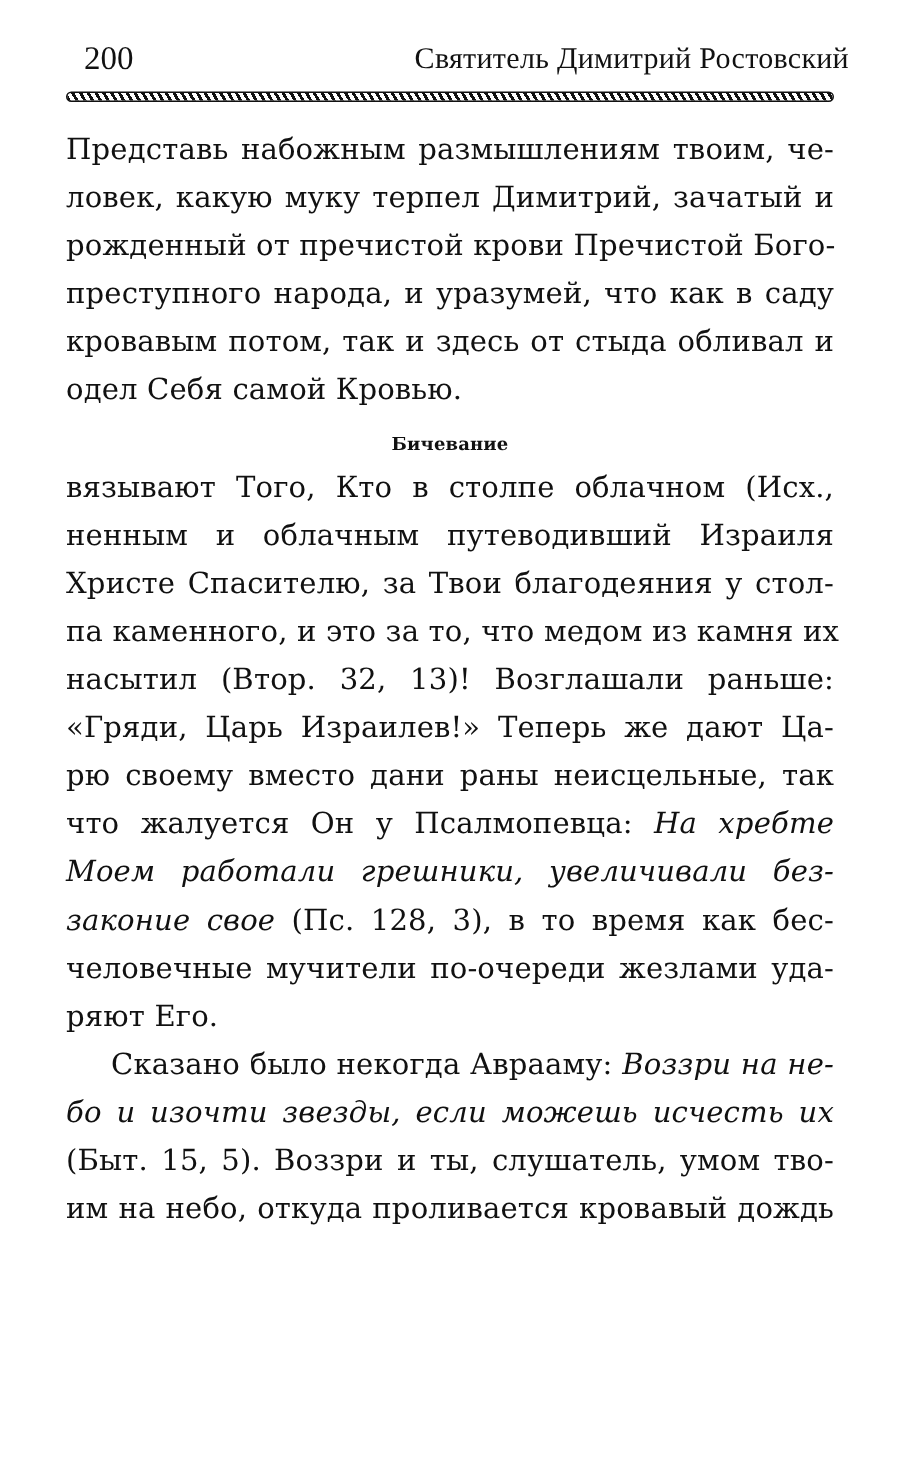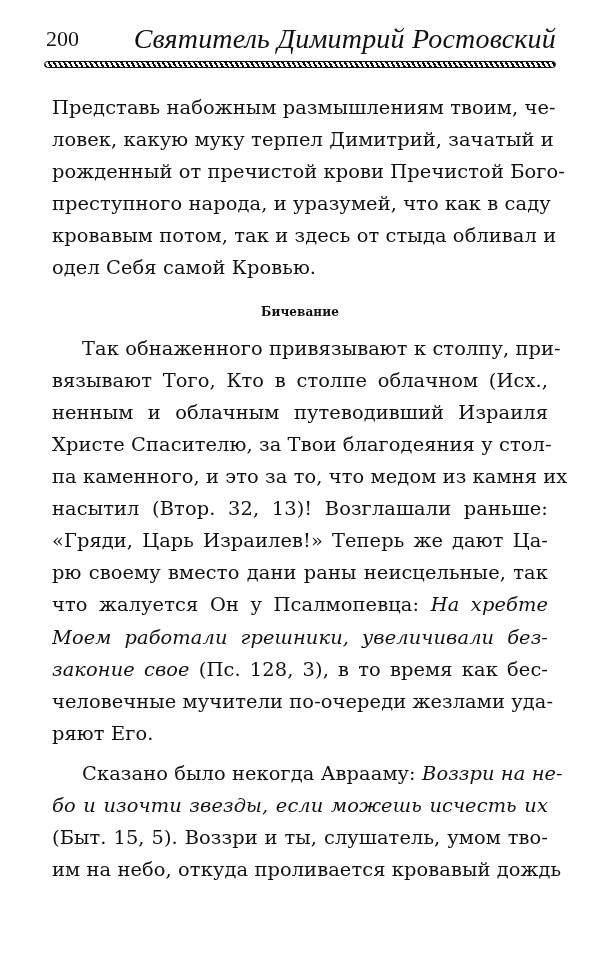--- a/index.html
+++ b/index.html
@@ -1,30 +1,30 @@
 <!DOCTYPE html>
 <html><head>
 <meta charset="utf-8">
 <style>
   html, body { margin: 0; padding: 0; background: #ffffff; }
   body { width: 600px; height: 971px; overflow: hidden; position: relative;
          font-family: "DejaVu Serif", "Liberation Serif", serif; color: #111; }
   .page { position: absolute; left: 44px; top: 0; width: 512px; }
-  .header { position: absolute; top: 24px; left: 0; width: 512px; height: 30px; }
+  .header { position: absolute; top: 24px; left: 10px; width: 512px; height: 30px; }
   .page-num { position: absolute; left: 2px; top: 0; font-family: "Liberation Serif", serif;
               font-size: 22px; line-height: 30px; }
   .running-title { position: absolute; right: 0; top: 0; font-family: "Liberation Serif", serif;
-                   font-style: italic; font-size: 28px; line-height: 30px; letter-spacing: 0.2px; }
+                   font-size: 20px; line-height: 30px; letter-spacing: 0.2px; }
   .rope { position: absolute; top: 61px; left: 0; width: 512px; height: 7px; border-radius: 4px;
           border: 1px solid #111; box-sizing: border-box;
           background: repeating-linear-gradient(60deg, #111 0px, #111 2px, #fff 2px, #fff 4.5px); }
   .body-text { position: absolute; top: 84px; left: 0; width: 512px;
                font-family: "DejaVu Serif", serif; font-size: 19.4px; line-height: 32.1px;
                text-align: justify; letter-spacing: 0.1px; }
-  .body-text p { margin: 8px; }
+  .body-text p { margin: 0; }
   .line { display: block; text-align: justify; text-align-last: justify; white-space: nowrap; height: 32.1px; }
   .line.last { text-align-last: left; }
   .line.indent { padding-left: 30px; }
   .heading { text-align: center; font-weight: bold; font-size: 12px; height: 32.1px; line-height: 38px; }
   .it { font-style: italic; }
 </style>
 </head>
 <body>
 
 <div class="page">
@@ -40,21 +40,20 @@
       <span class="line">ловек, какую муку терпел Димитрий, зачатый и</span>
       <span class="line">рожденный от пречистой крови Пречистой Бого-</span>
       <span class="line">преступного народа, и уразумей, что как в саду</span>
       <span class="line">кровавым потом, так и здесь от стыда обливал и</span>
       <span class="line last">одел Себя самой Кровью.</span>
     </p>
 
     <div class="heading">Бичевание</div>
 
     <p>
-      <span class="line indent">Так обнаженного привязывают к столпу, при-</span>
       <span class="line">вязывают Того, Кто в столпе облачном (Исх.,</span>
       <span class="line">ненным и облачным путеводивший Израиля</span>
       <span class="line">Христе Спасителю, за Твои благодеяния у стол-</span>
       <span class="line">па каменного, и это за то, что медом из камня их</span>
       <span class="line">насытил (Втор. 32, 13)! Возглашали раньше:</span>
       <span class="line">«Гряди, Царь Израилев!» Теперь же дают Ца-</span>
       <span class="line">рю своему вместо дани раны неисцельные, так</span>
       <span class="line"><span>что жалуется Он у Псалмопевца: </span><span class="it">На хребте</span></span>
       <span class="line it">Моем работали грешники, увеличивали без-</span>
       <span class="line"><span class="it">законие свое</span><span> (Пс. 128, 3), в то время как бес-</span></span>

